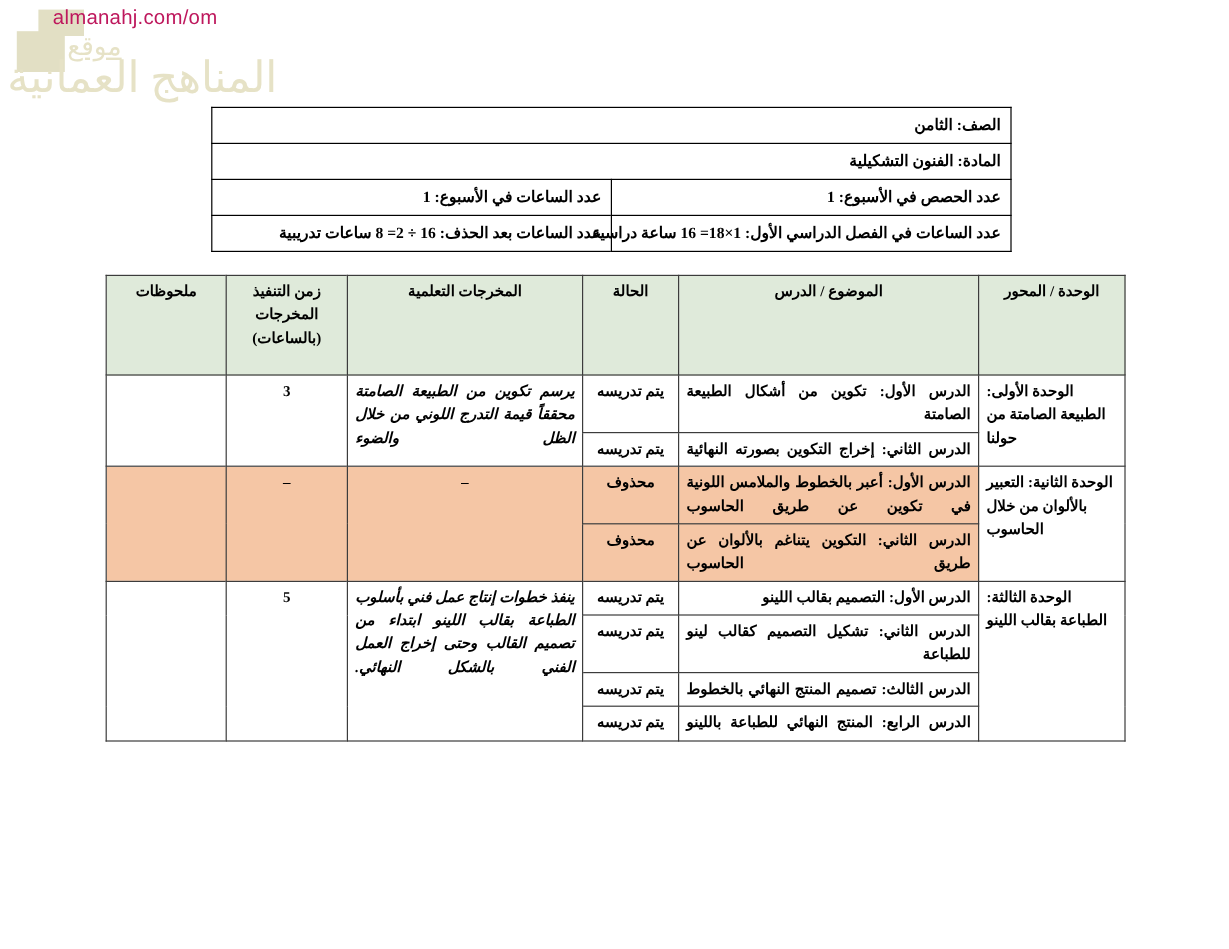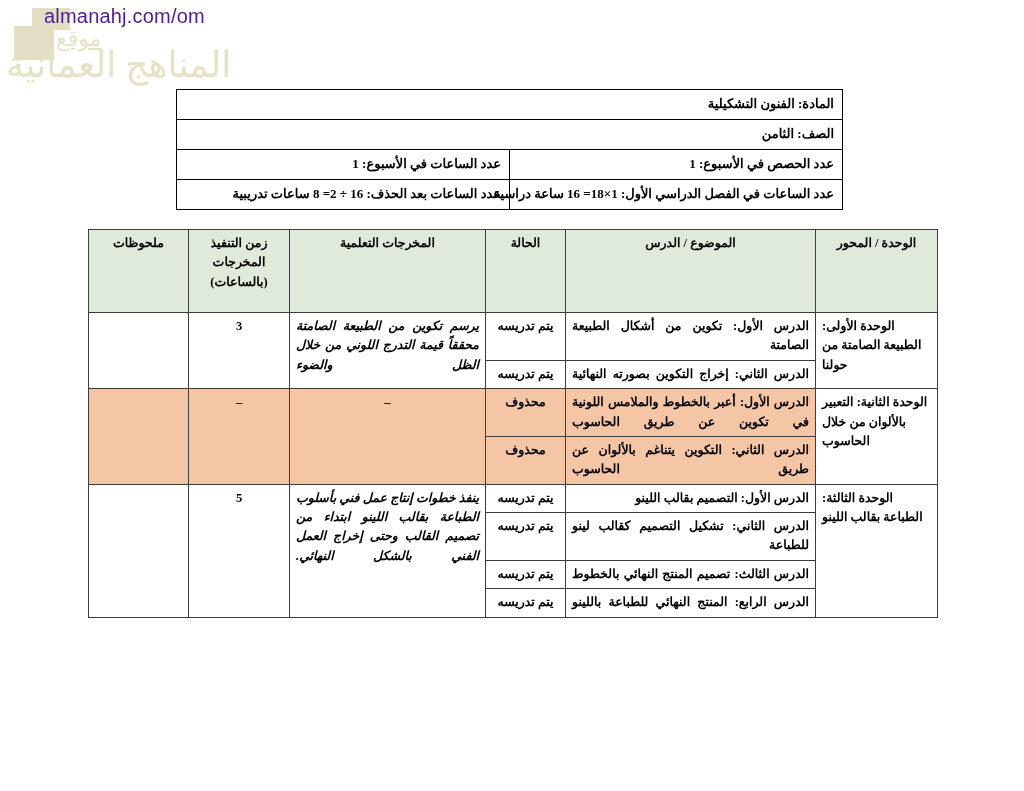--- a/index.html
+++ b/index.html
@@ -37,22 +37,22 @@
     position: absolute;
     background: #e2dfc4;
   }
   .wm-mark .b1 { left: 18px; top: 0;   width: 38px; height: 22px; }
   .wm-mark .b2 { left: 0;    top: 18px; width: 40px; height: 34px; }
   .wm-url {
     position: absolute;
     left: 44px;
     top: 5px;
     font-family: "Liberation Sans", sans-serif;
-    font-size: 20px;
-    color: #4c1d95;
+    font-size: 17px;
+    color: #be185d;
     direction: ltr;
     letter-spacing: 0.2px;
     white-space: nowrap;
   }
   .wm-ar1 {
     position: absolute;
     left: 56px;
     top: 26px;
     font-size: 22px;
     color: #e6e2c6;
@@ -168,24 +168,24 @@
     <span class="blk b2"></span>
   </div>
   <div class="wm-url">almanahj.com/om</div>
   <div class="wm-ar1">موقع</div>
   <div class="wm-ar2">المناهج العمانية</div>
 </div>
 
 <table class="info-table">
   <tbody>
     <tr>
+      <td colspan="2">الصف: الثامن</td>
+    </tr>
+    <tr>
       <td colspan="2">المادة: الفنون التشكيلية</td>
-    </tr>
-    <tr>
-      <td colspan="2">الصف: الثامن</td>
     </tr>
     <tr>
       <td style="width:50%">عدد الحصص في الأسبوع: 1</td>
       <td style="width:50%">عدد الساعات في الأسبوع: 1</td>
     </tr>
     <tr>
       <td style="width:50%">عدد الساعات في الفصل الدراسي الأول: 1×18= 16 ساعة دراسية</td>
       <td style="width:50%">عدد الساعات بعد الحذف: 16 ÷ 2= 8 ساعات تدريبية</td>
     </tr>
   </tbody>

